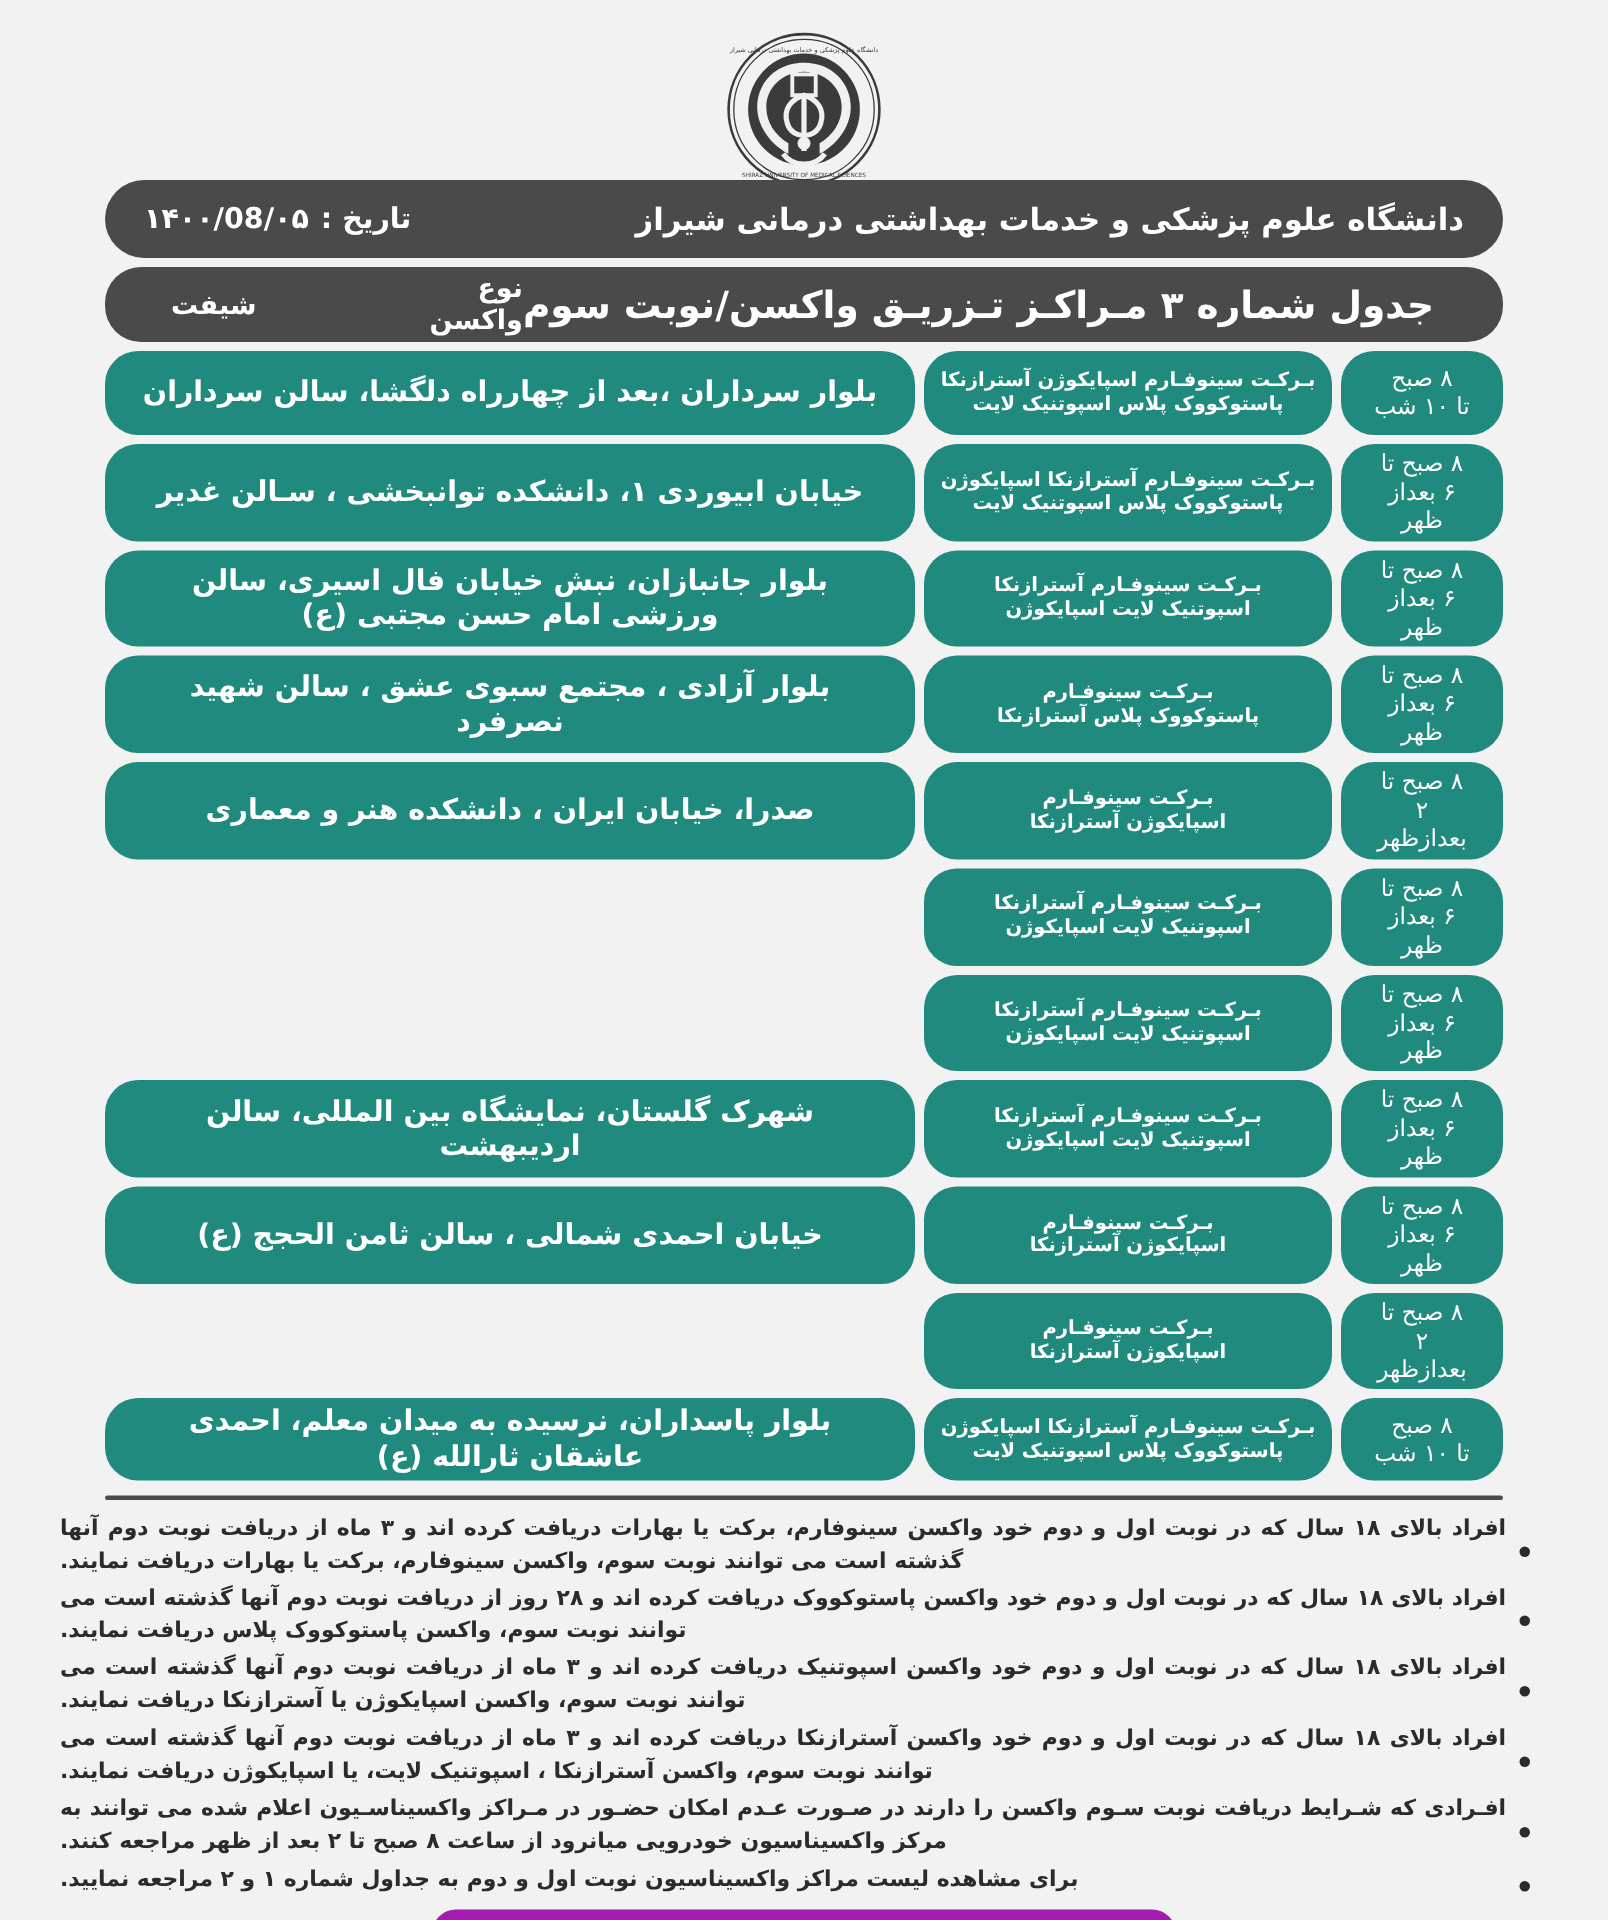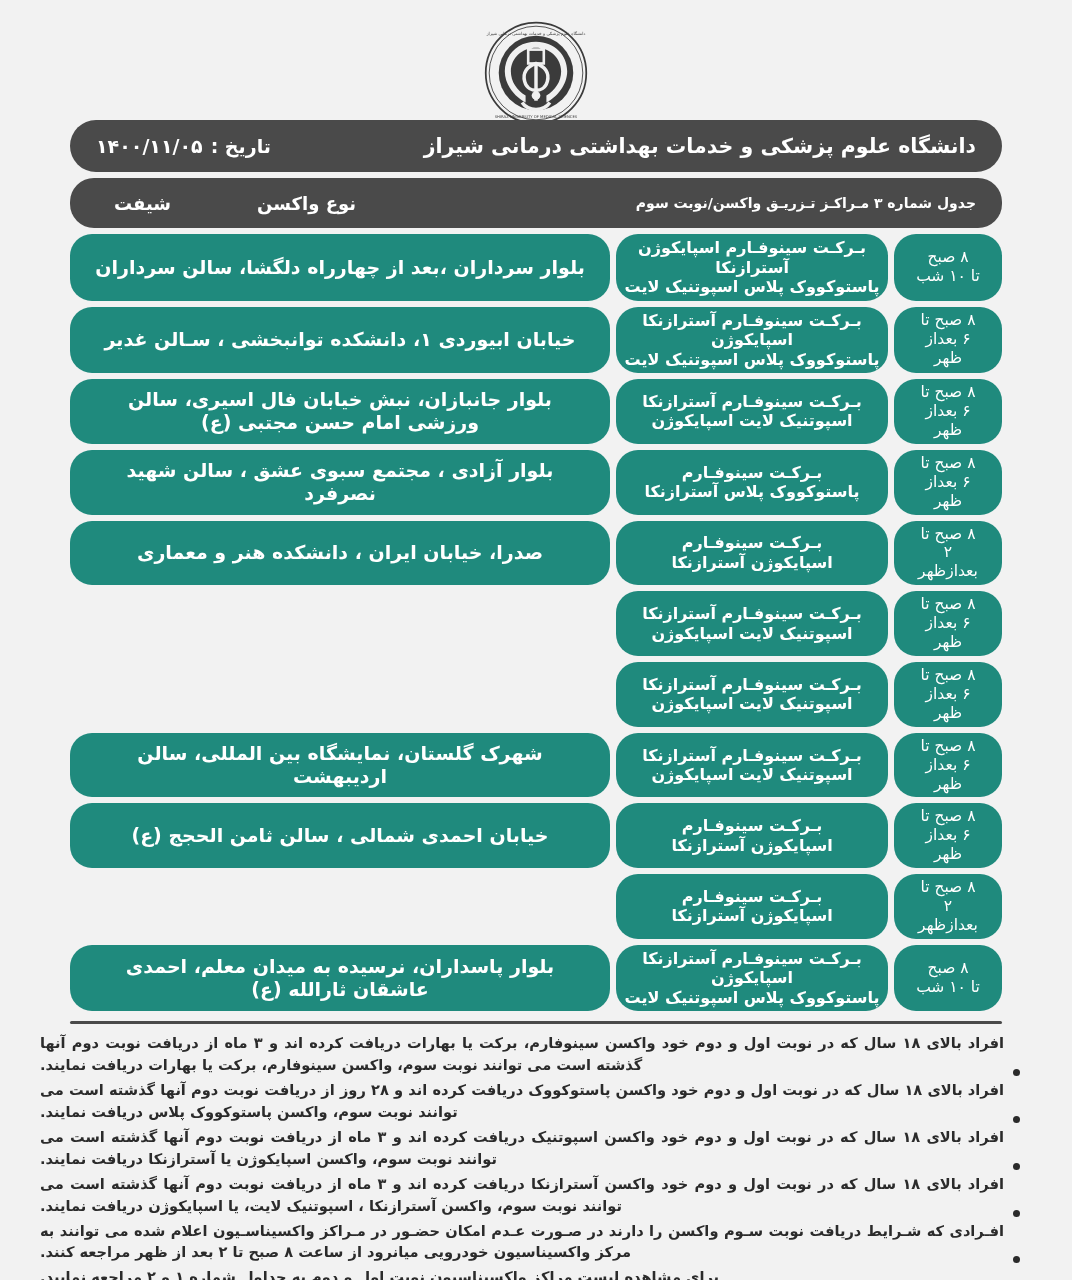--- a/index.html
+++ b/index.html
@@ -72,25 +72,25 @@
 
   .bar-sub {
     height: 50px;
     padding: 0 26px;
     border-radius: 24px;
     display: flex;
     align-items: center;
     justify-content: space-between;
   }
   .bar-sub .table-title {
-    font-size: 14px;
+    font-size: 25px;
     font-weight: bold;
     white-space: nowrap;
     flex: 0 0 auto;
-    margin-right: 0;
+    margin-right: 20px;
   }
   .bar-sub .col-heads {
     display: flex;
     align-items: center;
     gap: 86px;
     font-size: 18px;
     font-weight: bold;
     margin-left: 18px;
   }
 
@@ -118,21 +118,21 @@
   }
   .cell-shift {
     flex: 0 0 108px;
     font-size: 15.5px;
     font-weight: normal;
     padding: 4px 20px;
     white-space: pre-line;
   }
   .cell-vaccine {
     flex: 0 0 272px;
-    font-size: 16px;
+    font-size: 13px;
     font-weight: bold;
     padding: 4px 8px;
     white-space: pre-line;
     letter-spacing: -0.1px;
   }
   .cell-location {
     flex: 1 1 auto;
     font-size: 19px;
     font-weight: bold;
     padding: 4px 20px;
@@ -150,21 +150,21 @@
   }
 
   
   .notes {
     padding: 8px 52px 0 40px;
     box-sizing: border-box;
     color: #2b2b2b;
   }
   .note {
     display: flex;
-    align-items: flex-end;
+    align-items: center;
     gap: 9px;
     margin-bottom: 3px;
   }
   .note .dot {
     flex: 0 0 auto;
     width: 7px;
     height: 7px;
     background: #2b2b2b;
     border-radius: 50%;
     margin-top: 9px;
@@ -213,21 +213,21 @@
     <text x="60" y="112" font-size="4.4" fill="#3b3b3b" text-anchor="middle" font-family="'DejaVu Sans',sans-serif">SHIRAZ UNIVERSITY OF MEDICAL SCIENCES</text>
   </svg>
 </div>
 
 <div class="header-zone">
 
   <div class="bar bar-top">
     <span class="org-title">دانشگاه علوم پزشکی و خدمات بهداشتی درمانی شیراز</span>
     <span class="date-box">
       <span>تاریخ :</span>
-      <span>۱۴۰۰/۱۱/۰۵</span>
+      <span>۱۴۰۰/08/۰۵</span>
     </span>
   </div>
 
   <div class="bar-gap"></div>
 
   <div class="bar bar-sub">
     <span class="table-title">جدول شماره ۳  مـراکـز تـزریـق واکسن/نوبت سوم</span>
     <span class="col-heads">
       <span>نوع واکسن</span>
       <span>شیفت</span>

